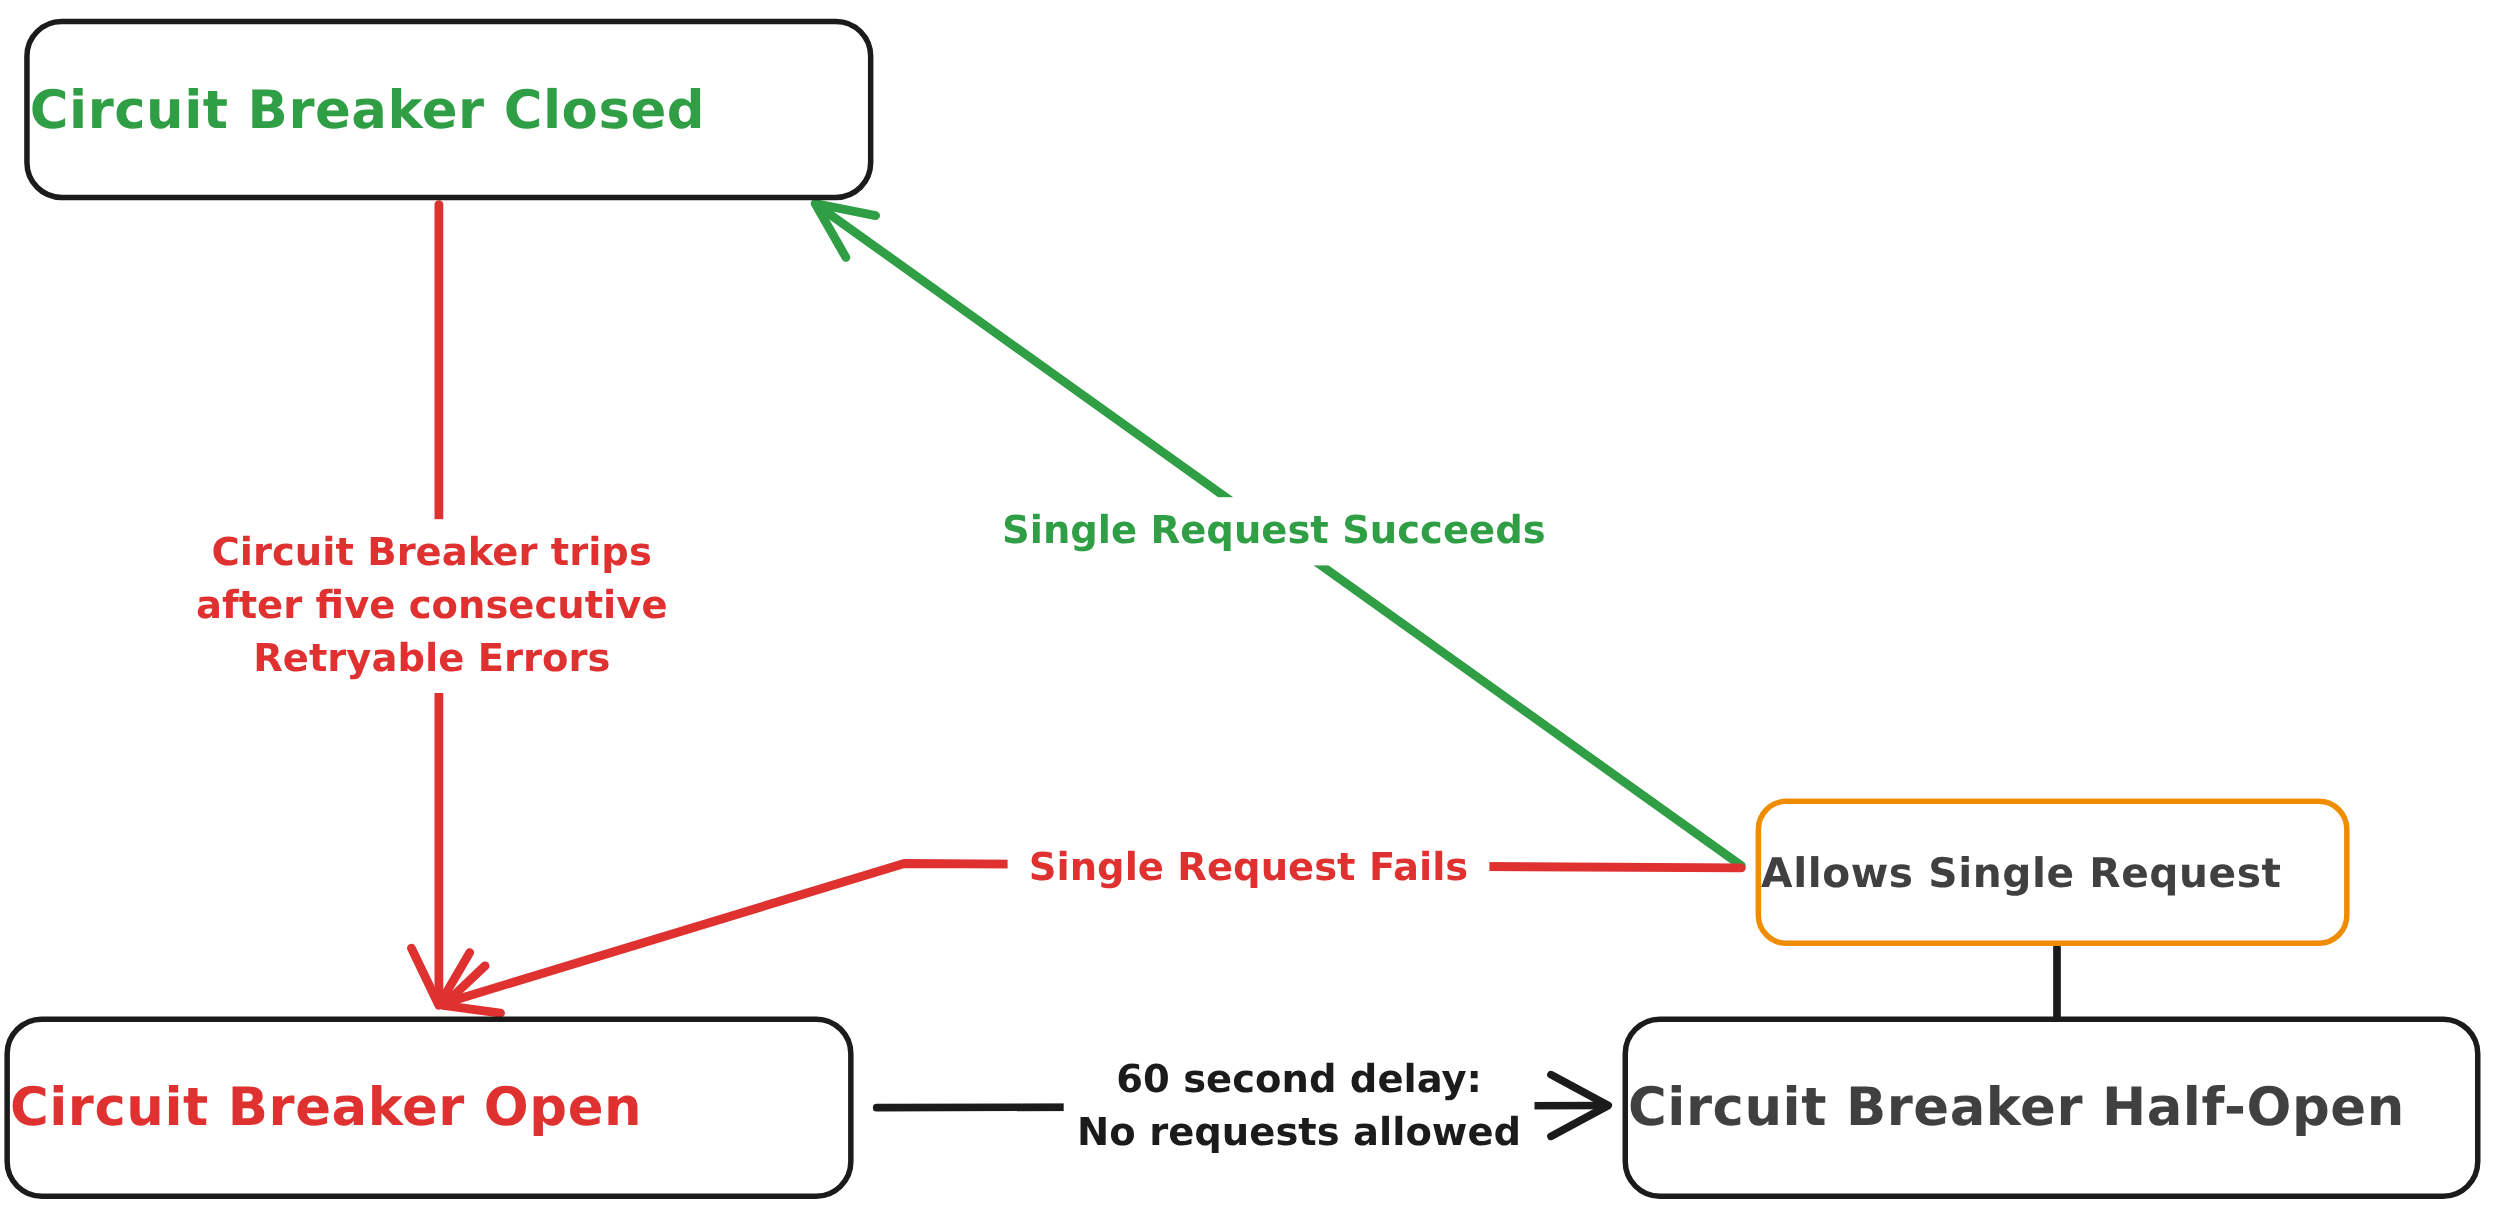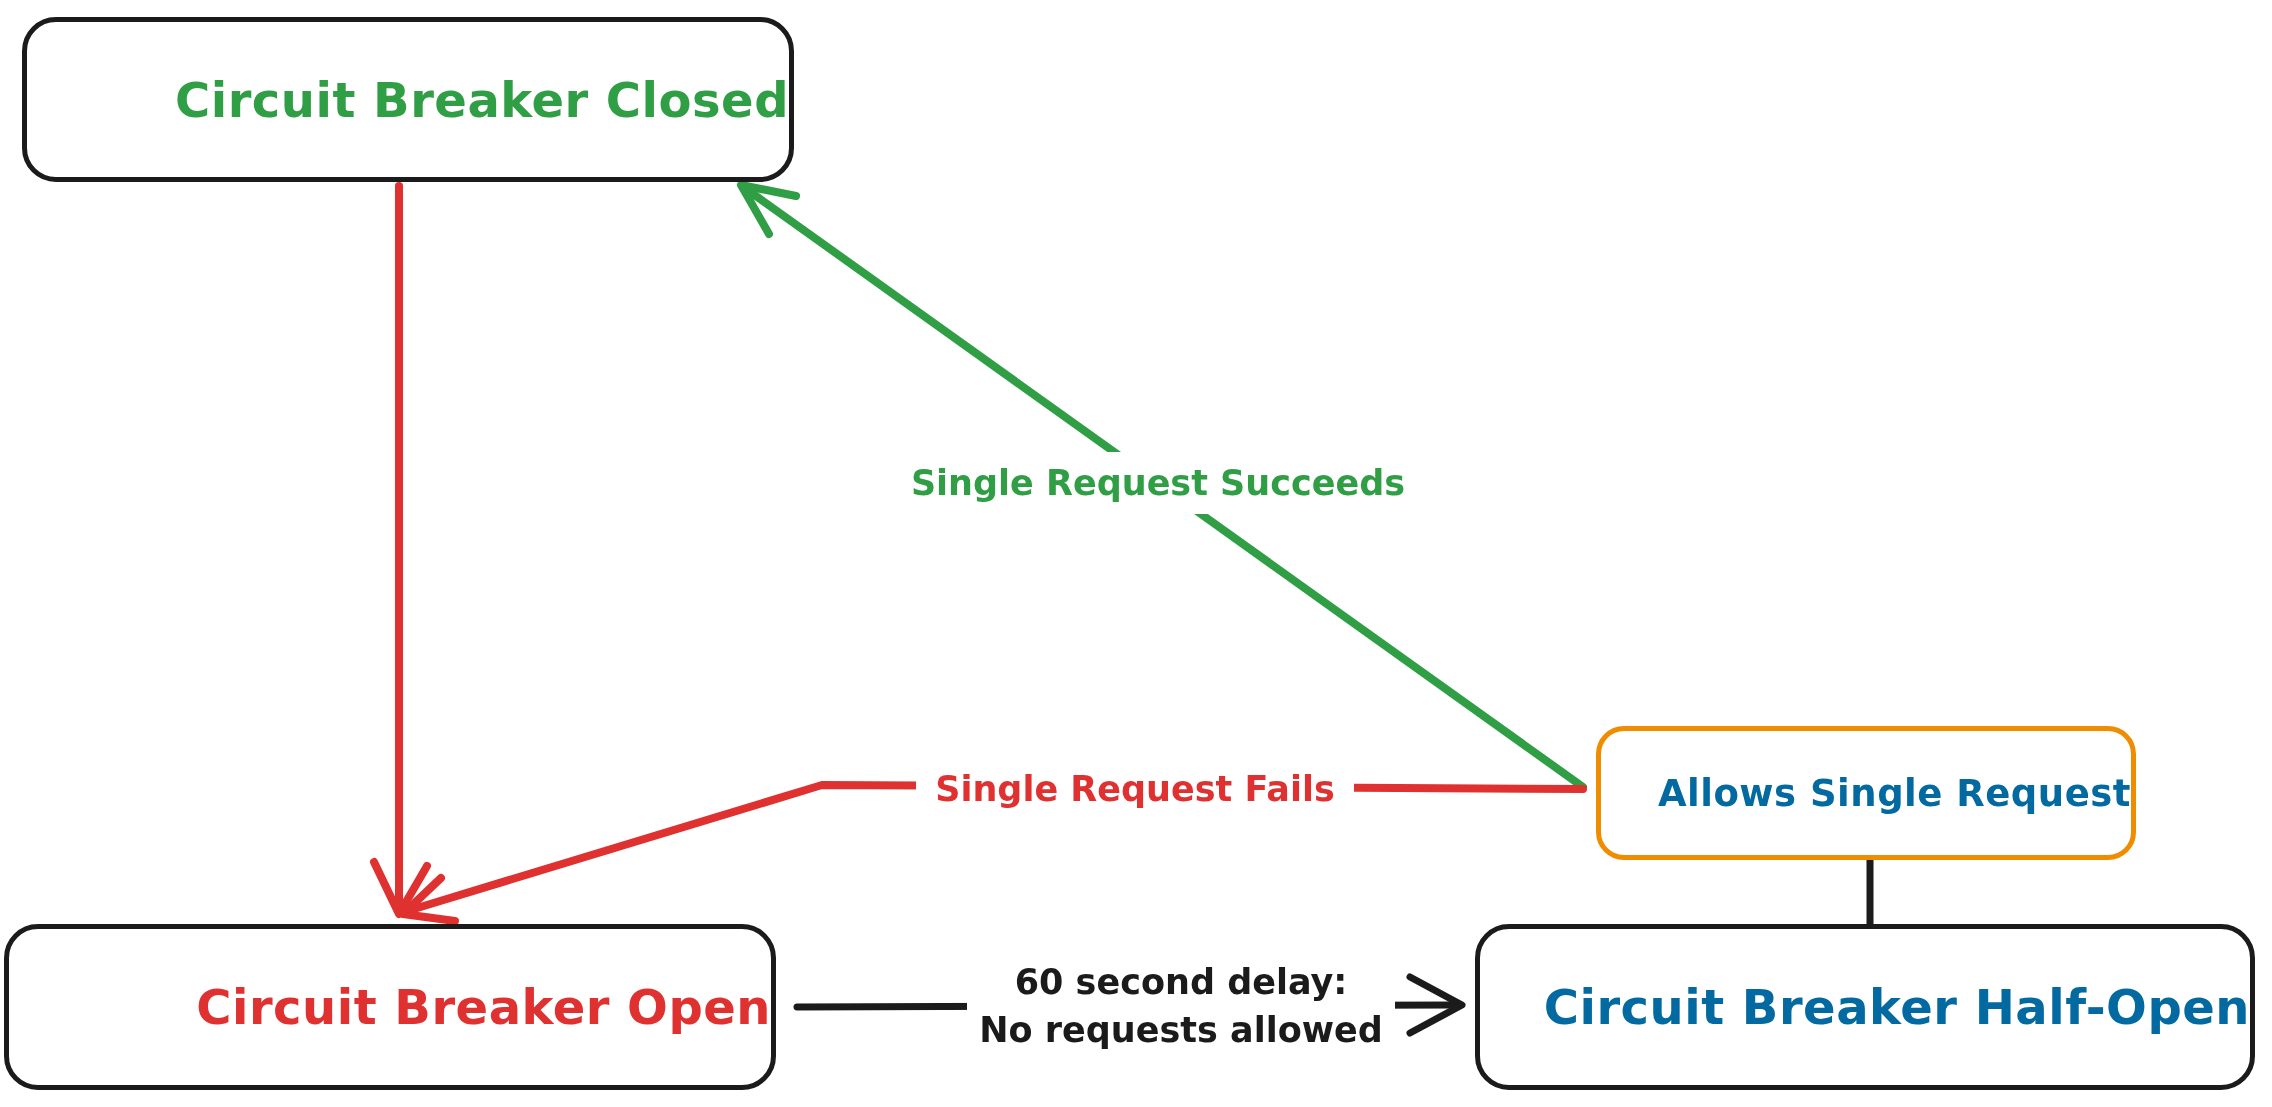--- a/index.html
+++ b/index.html
@@ -22,42 +22,41 @@
   }
   
   .state-box {
     position: absolute;
     box-sizing: border-box;
     background: #ffffff;
     border: 5px solid #1b1b1b;
     border-radius: 34px;
     display: flex;
     align-items: center;
-    justify-content: flex-end;
+    justify-content: flex-start;
     text-align: center;
-    padding-left: 40px;
   }
   .state-box .state-label {
     font-weight: 600;
     font-size: 48px;
     letter-spacing: 0.5px;
     white-space: nowrap;
   }
   #box-closed   { left: 22px;  top: 17px;  width: 772px; height: 165px; }
   #box-open     { left: 4px;  top: 924px; width: 772px; height: 166px; }
   #box-halfopen { left: 1475px; top: 924px; width: 780px; height: 166px; }
   #box-allows {
     left: 1596px; top: 726px; width: 540px; height: 134px;
     border: 5px solid #f08c00;
     border-radius: 28px;
   }
   #box-allows .state-label { font-size: 37px; }
   .text-green  { color: #2f9e44; }
   .text-red    { color: #e03131; }
-  .text-orange { color: #0369a1; }
+  .text-orange { color: #404040; }
   .text-ink    { color: #1b1b1b; }
   
   .edge-label {
     position: absolute;
     background: #ffffff;
     display: flex;
     align-items: center;
     justify-content: center;
     text-align: center;
     font-weight: 600;
@@ -93,20 +92,23 @@
     </g>
 
     <g stroke="#1b1b1b" stroke-width="7" fill="none" stroke-linecap="round" stroke-linejoin="round">
       <path d="M 797 1007 L 1456 1005"></path>
       <path d="M 1410 977 L 1462 1005 L 1410 1033"></path>
     </g>
 
     <path d="M 1870 861 L 1870 926" stroke="#1b1b1b" stroke-width="7" fill="none" stroke-linecap="round"></path>
   </svg>
 
+  <div class="edge-label text-red" id="label-trip">Circuit Breaker trips
+after five consecutive
+Retryable Errors</div>
 
   <div class="edge-label text-green" id="label-succeed">Single Request Succeeds</div>
 
   <div class="edge-label text-red" id="label-fail">Single Request Fails</div>
 
   <div class="edge-label text-ink" id="label-delay">60 second delay:
 No requests allowed</div>
 
   <div class="state-box" id="box-closed">
     <span class="state-label text-green">Circuit Breaker Closed</span>

